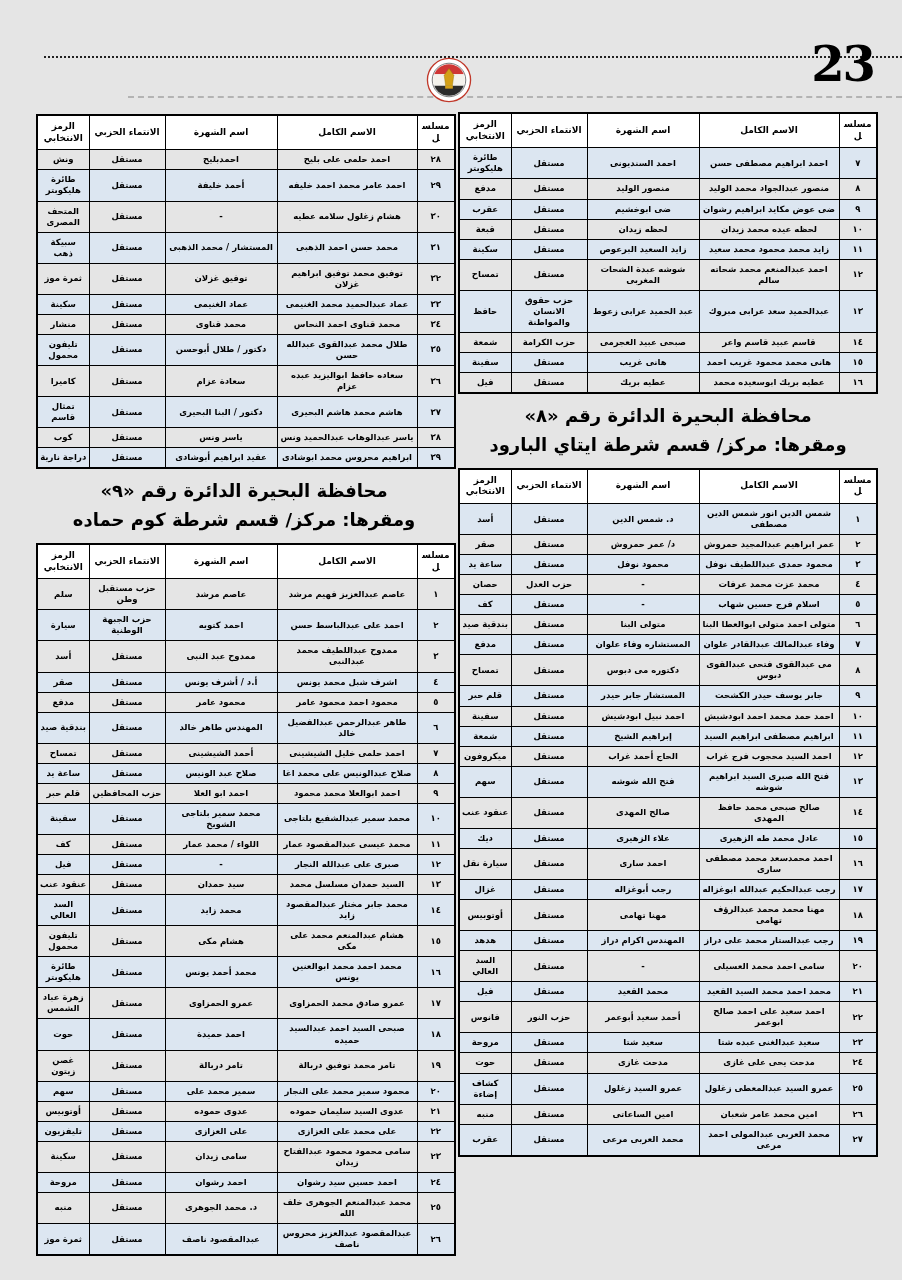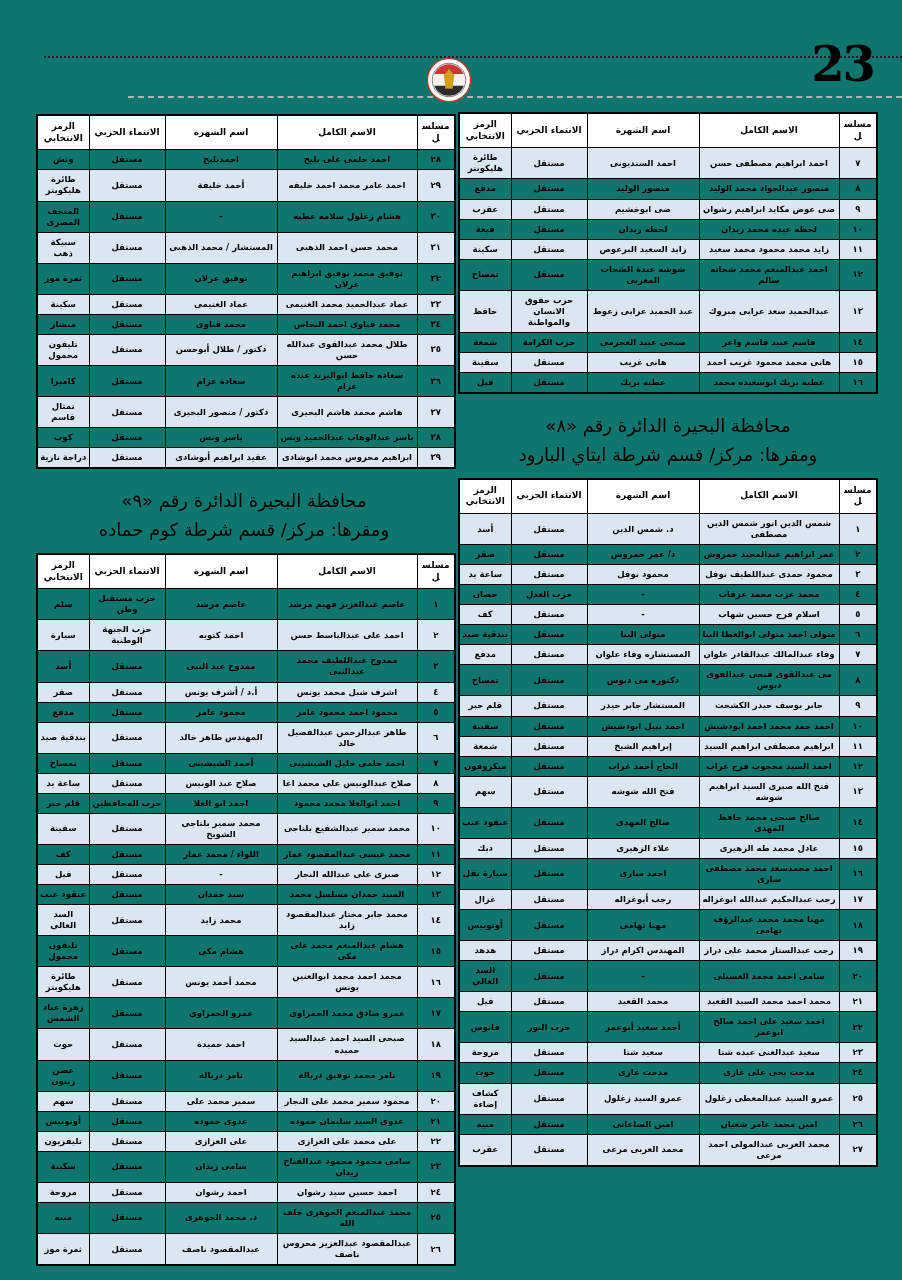--- a/index.html
+++ b/index.html
@@ -1,16 +1,16 @@
 <!DOCTYPE html>
 <html lang="ar"><head>
 <meta charset="utf-8">
 <style>
   html,body{margin:0;padding:0;background:#fff;}
-  .page{position:relative;width:902px;height:1280px;background:#0f766e;overflow:hidden;
+  .page{position:relative;width:902px;height:1280px;background:#e5e5e5;overflow:hidden;
         font-family:"DejaVu Sans",sans-serif;color:#000;}
   .topline-dotted{position:absolute;top:56px;left:44px;right:0;border-top:2px dotted #222;}
   .topline-dashed{position:absolute;top:96px;left:128px;right:0;border-top:2px dashed #b3b3b3;}
   .page-number{position:absolute;top:40px;right:28px;font-family:"DejaVu Serif",serif;
                font-weight:bold;font-size:48px;line-height:1;letter-spacing:-2px;}
   .logo{position:absolute;top:57px;left:426px;width:46px;height:46px;}
   .col{position:absolute;top:112px;}
   .col-right{right:24px;width:420px;}
   .col-left{left:36px;width:416px;}
   table.cand{width:100%;border-collapse:collapse;direction:rtl;table-layout:fixed;
@@ -18,22 +18,22 @@
   table.cand th,table.cand td{border:1.5px solid #000;text-align:center;vertical-align:middle;
              font-weight:bold;font-size:8.5px;line-height:1.3;padding:4px 2px;
              word-wrap:break-word;}
   table.cand th{font-size:9px;padding:5px 2px;background:#fff;}
   tr.shaded td{background:#dce6f1;}
   .w-serial{width:38px;}
   .w-full{width:140px;}
   .w-alias{width:112px;}
   .w-party{width:76px;}
   .w-symbol{width:52px;}
-  .section-title{direction:rtl;text-align:center;font-weight:normal;font-size:18px;
-                 line-height:1.6;margin:18px 0 8px 0;}
+  .section-title{direction:rtl;text-align:center;font-weight:bold;font-size:18px;
+                 line-height:1.6;margin:8px 0 8px 0;}
   .gap-top{margin-top:2px;}
 </style>
 </head>
 <body>
 
 <div class="page">
 
   <div class="topline-dotted"></div>
   <div class="topline-dashed"></div>
 
@@ -442,21 +442,21 @@
           <tr>
             <td>٣٦</td>
             <td>سعاده حافظ ابواليزيد عبده عزام</td>
             <td>سعادة عزام</td>
             <td>مستقل</td>
             <td>كاميرا</td>
           </tr>
           <tr class="shaded">
             <td>٣٧</td>
             <td>هاشم محمد هاشم البحيرى</td>
-            <td>دكتور / منصور البحيرى</td>
+            <td>دكتور / البنا البحيرى</td>
             <td>مستقل</td>
             <td>تمثال قاسم</td>
           </tr>
           <tr>
             <td>٣٨</td>
             <td>ياسر عبدالوهاب عبدالحميد ونس</td>
             <td>ياسر ونس</td>
             <td>مستقل</td>
             <td>كوب</td>
           </tr>

